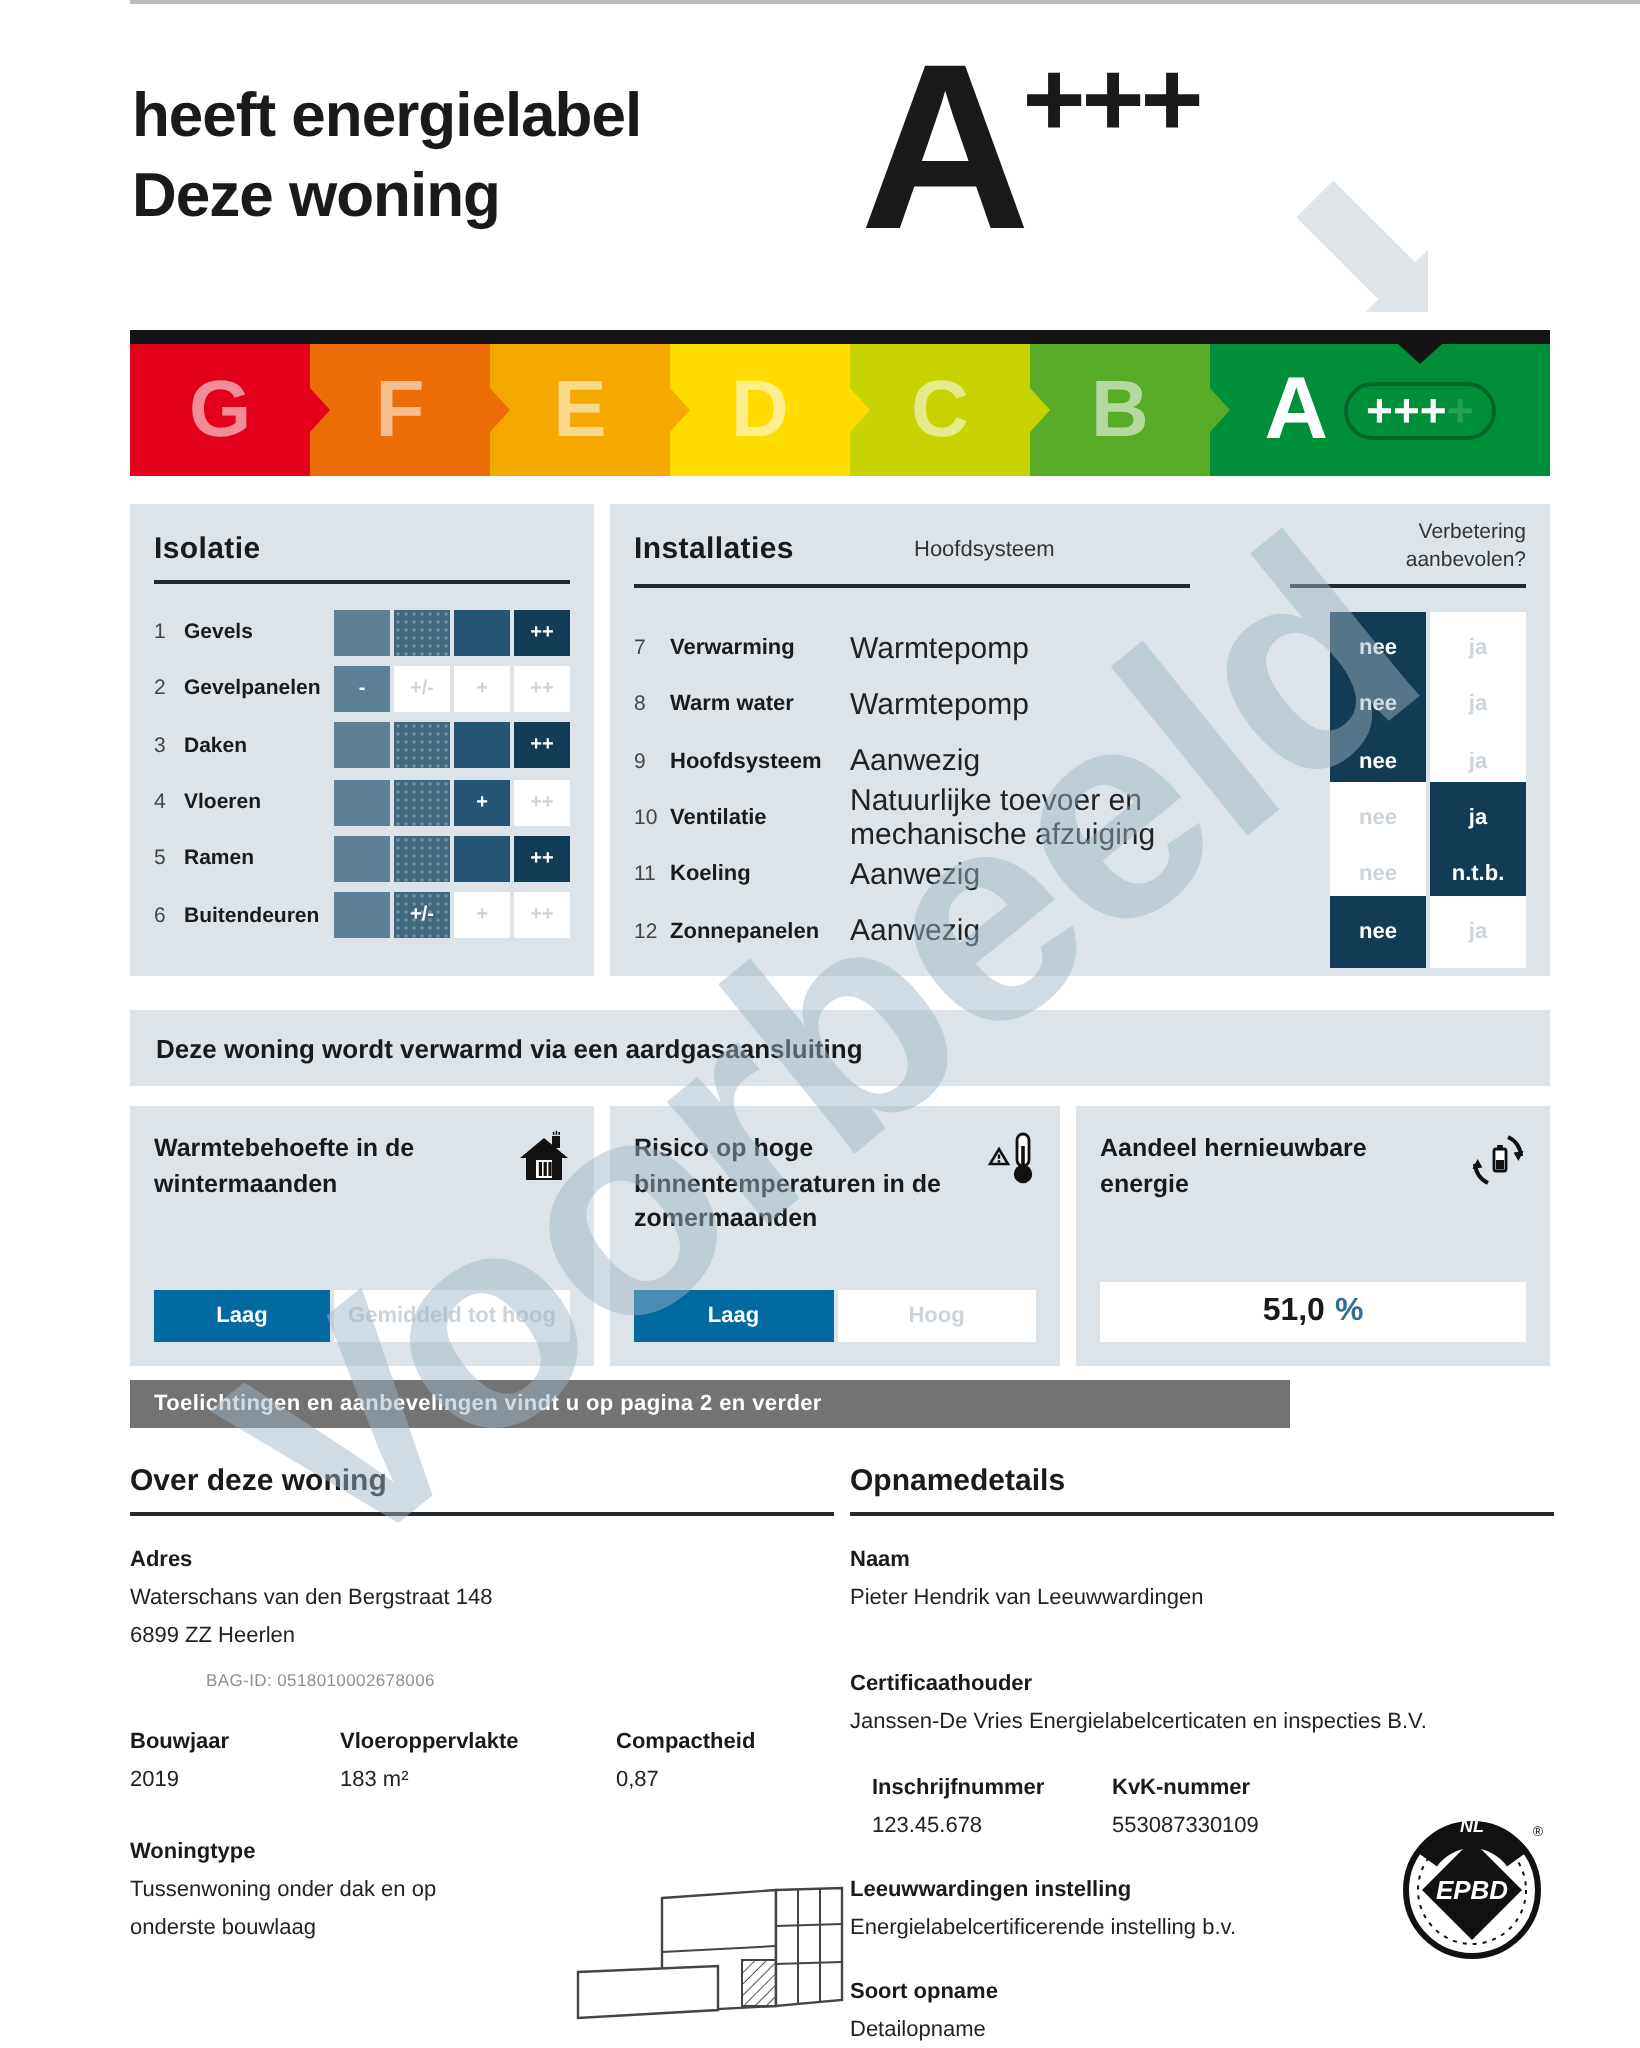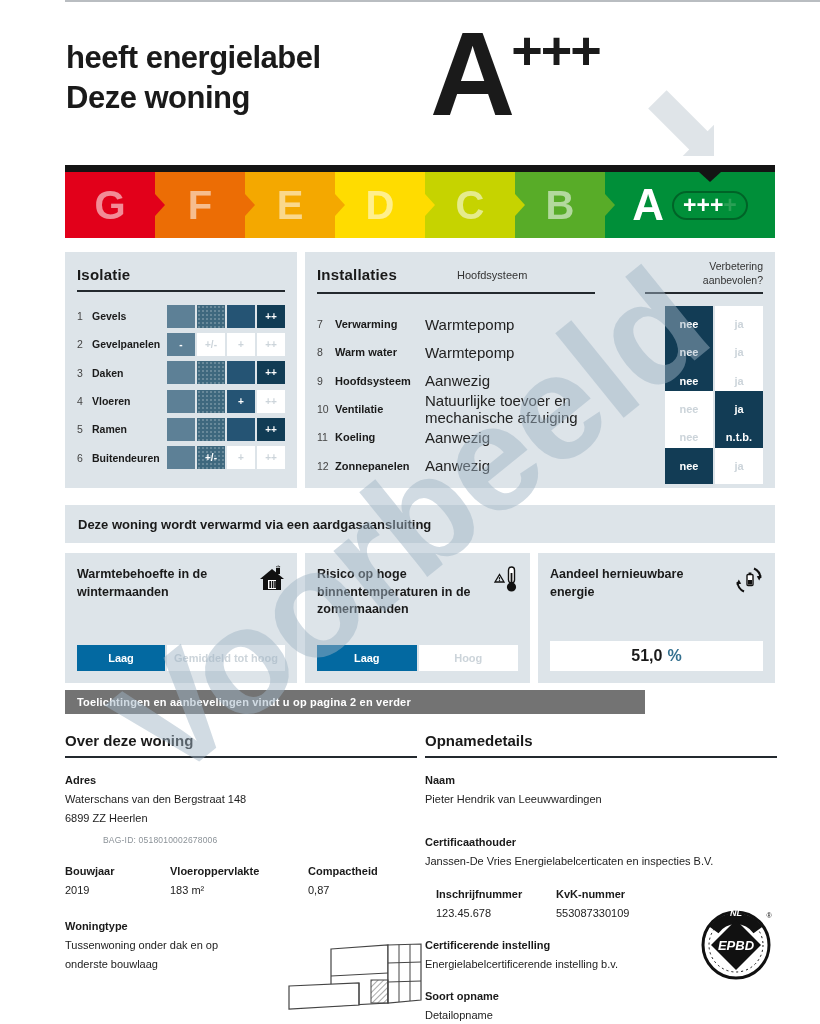--- a/index.html
+++ b/index.html
@@ -435,21 +435,21 @@
       <div>
         <div class="lbl">Inschrijfnummer</div>
         <div class="val">123.45.678</div>
       </div>
       <div>
         <div class="lbl">KvK-nummer</div>
         <div class="val">553087330109</div>
       </div>
     </div>
     <div class="mt16">
-      <div class="lbl">Certificerende instelling</div>
+      <div class="lbl">Leeuwwardingen instelling</div>
       <div class="val">Energielabelcertificerende instelling b.v.</div>
     </div>
     <div class="mt16">
       <div class="lbl">Soort opname</div>
       <div class="val">Detailopname</div>
     </div>
   </div>
 
   <svg class="epbd-logo" width="76" height="76" viewBox="0 0 76 76">
     <circle cx="38" cy="39" r="33" fill="#fff" stroke="#111" stroke-width="3"></circle>

